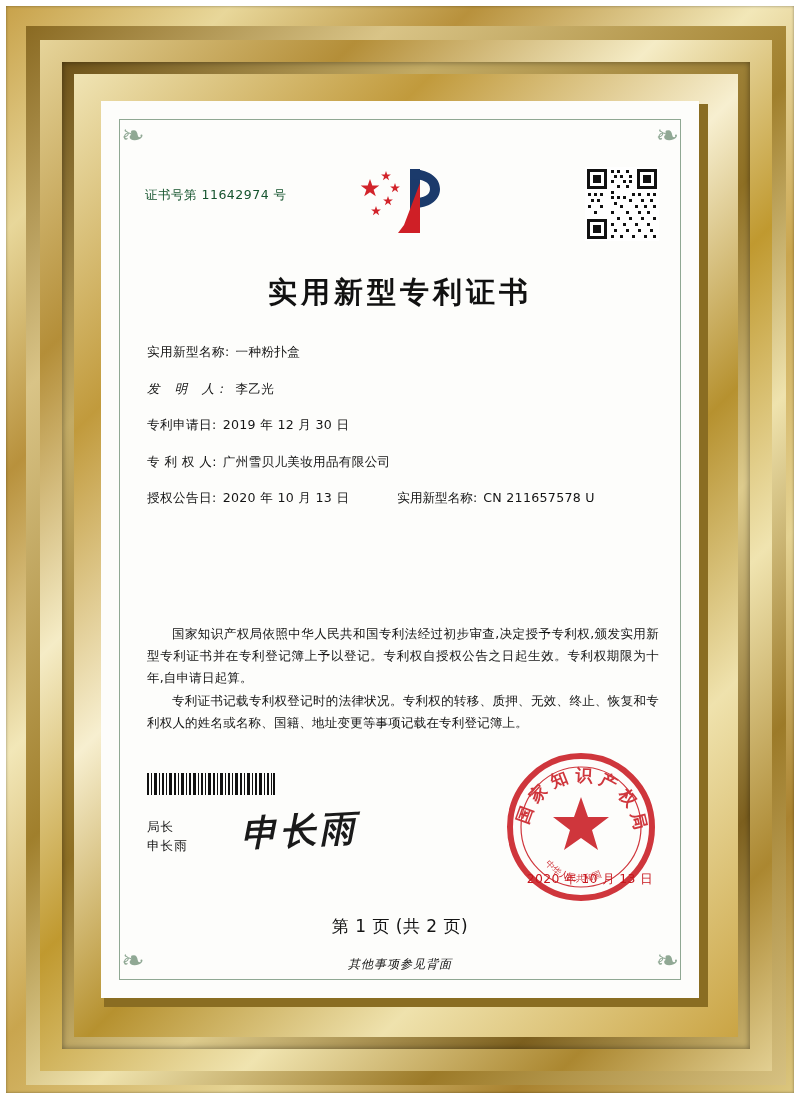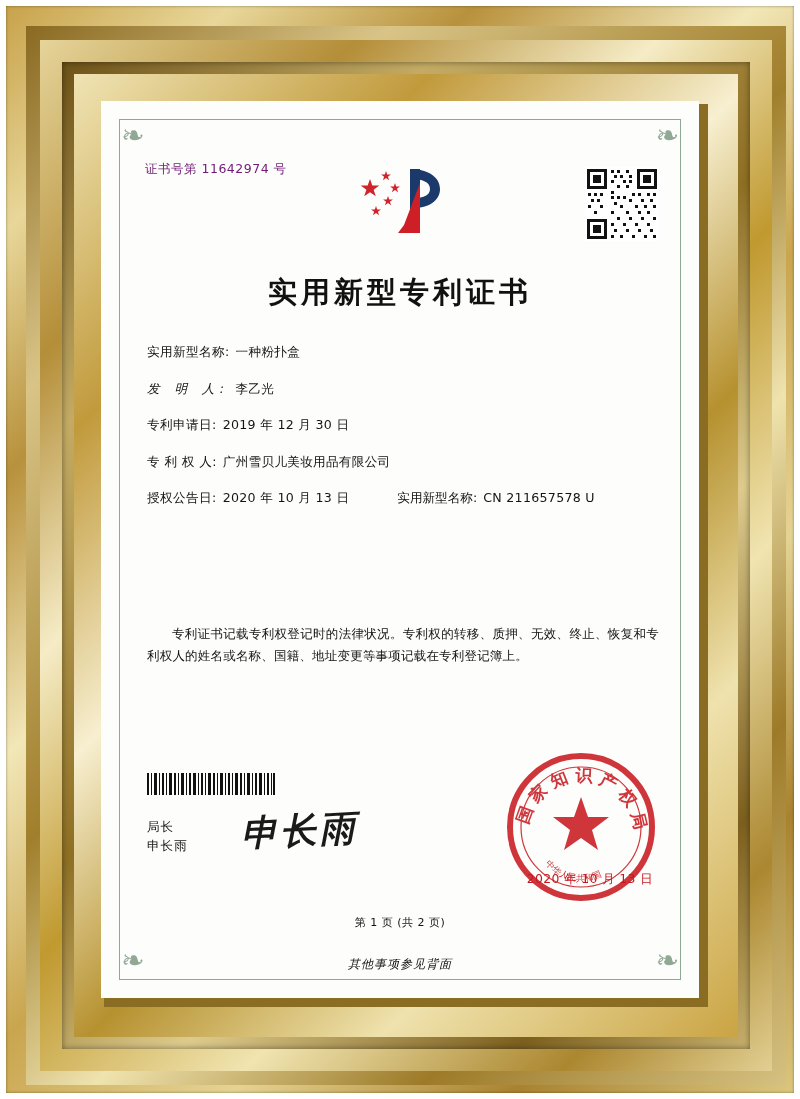--- a/index.html
+++ b/index.html
@@ -77,23 +77,23 @@
     opacity: .85;
   }
   .orn.tl { left: 20px; top: 20px; }
   .orn.tr { right: 20px; top: 20px; text-align: right; }
   .orn.bl { left: 20px; bottom: 20px; }
   .orn.br { right: 20px; bottom: 20px; text-align: right; }
 
   
   .cert-no {
     position: absolute;
-    left: 44px; top: 60px;
+    left: 44px; top: 86px;
     font-size: 12.5px;
-    color: #701a75;
+    color: #14532d;
     letter-spacing: .5px;
   }
   .emblem {
     position: absolute;
     left: 50%; top: 62px;
     transform: translateX(-50%);
     width: 92px; height: 82px;
   }
   .qr {
     position: absolute;
@@ -199,21 +199,21 @@
     font-size: 12.4px;
     letter-spacing: .4px;
   }
 
   
   .page-num {
     position: absolute;
     left: 0; right: 0;
     top: 814px;
     text-align: center;
-    font-size: 11px;
+    font-size: 17px;
     color: #141414;
     letter-spacing: .5px;
   }
   .footnote {
     position: absolute;
     left: 0; right: 0;
     top: 855px;
     text-align: center;
     font-size: 12px;
     color: #141414;
@@ -354,20 +354,21 @@
     </div>
     <div class="field-row two-col">
       <span class="field-label">授权公告日:</span>
       <span class="field-value">2020 年 10 月 13 日</span>
       <span class="col2">实用新型名称:</span>
       <span class="field-value">CN 211657578 U</span>
     </div>
   </div>
 
   <div class="paras">
+    <p>国家知识产权局依照中华人民共和国专利法经过初步审查,决定授予专利权,颁发实用新型专利证书并在专利登记簿上予以登记。专利权自授权公告之日起生效。专利权期限为十年,自申请日起算。</p>
     <p>专利证书记载专利权登记时的法律状况。专利权的转移、质押、无效、终止、恢复和专利权人的姓名或名称、国籍、地址变更等事项记载在专利登记簿上。</p>
   </div>
 
   <div class="barcode">
     <svg viewBox="0 0 128 22" width="128" height="22">
       <g fill="#111">
         <rect x="0" y="0" width="2" height="22"></rect>
           <rect x="4" y="0" width="1" height="22"></rect>
         <rect x="7" y="0" width="3" height="22"></rect>
           <rect x="12" y="0" width="1" height="22"></rect>

